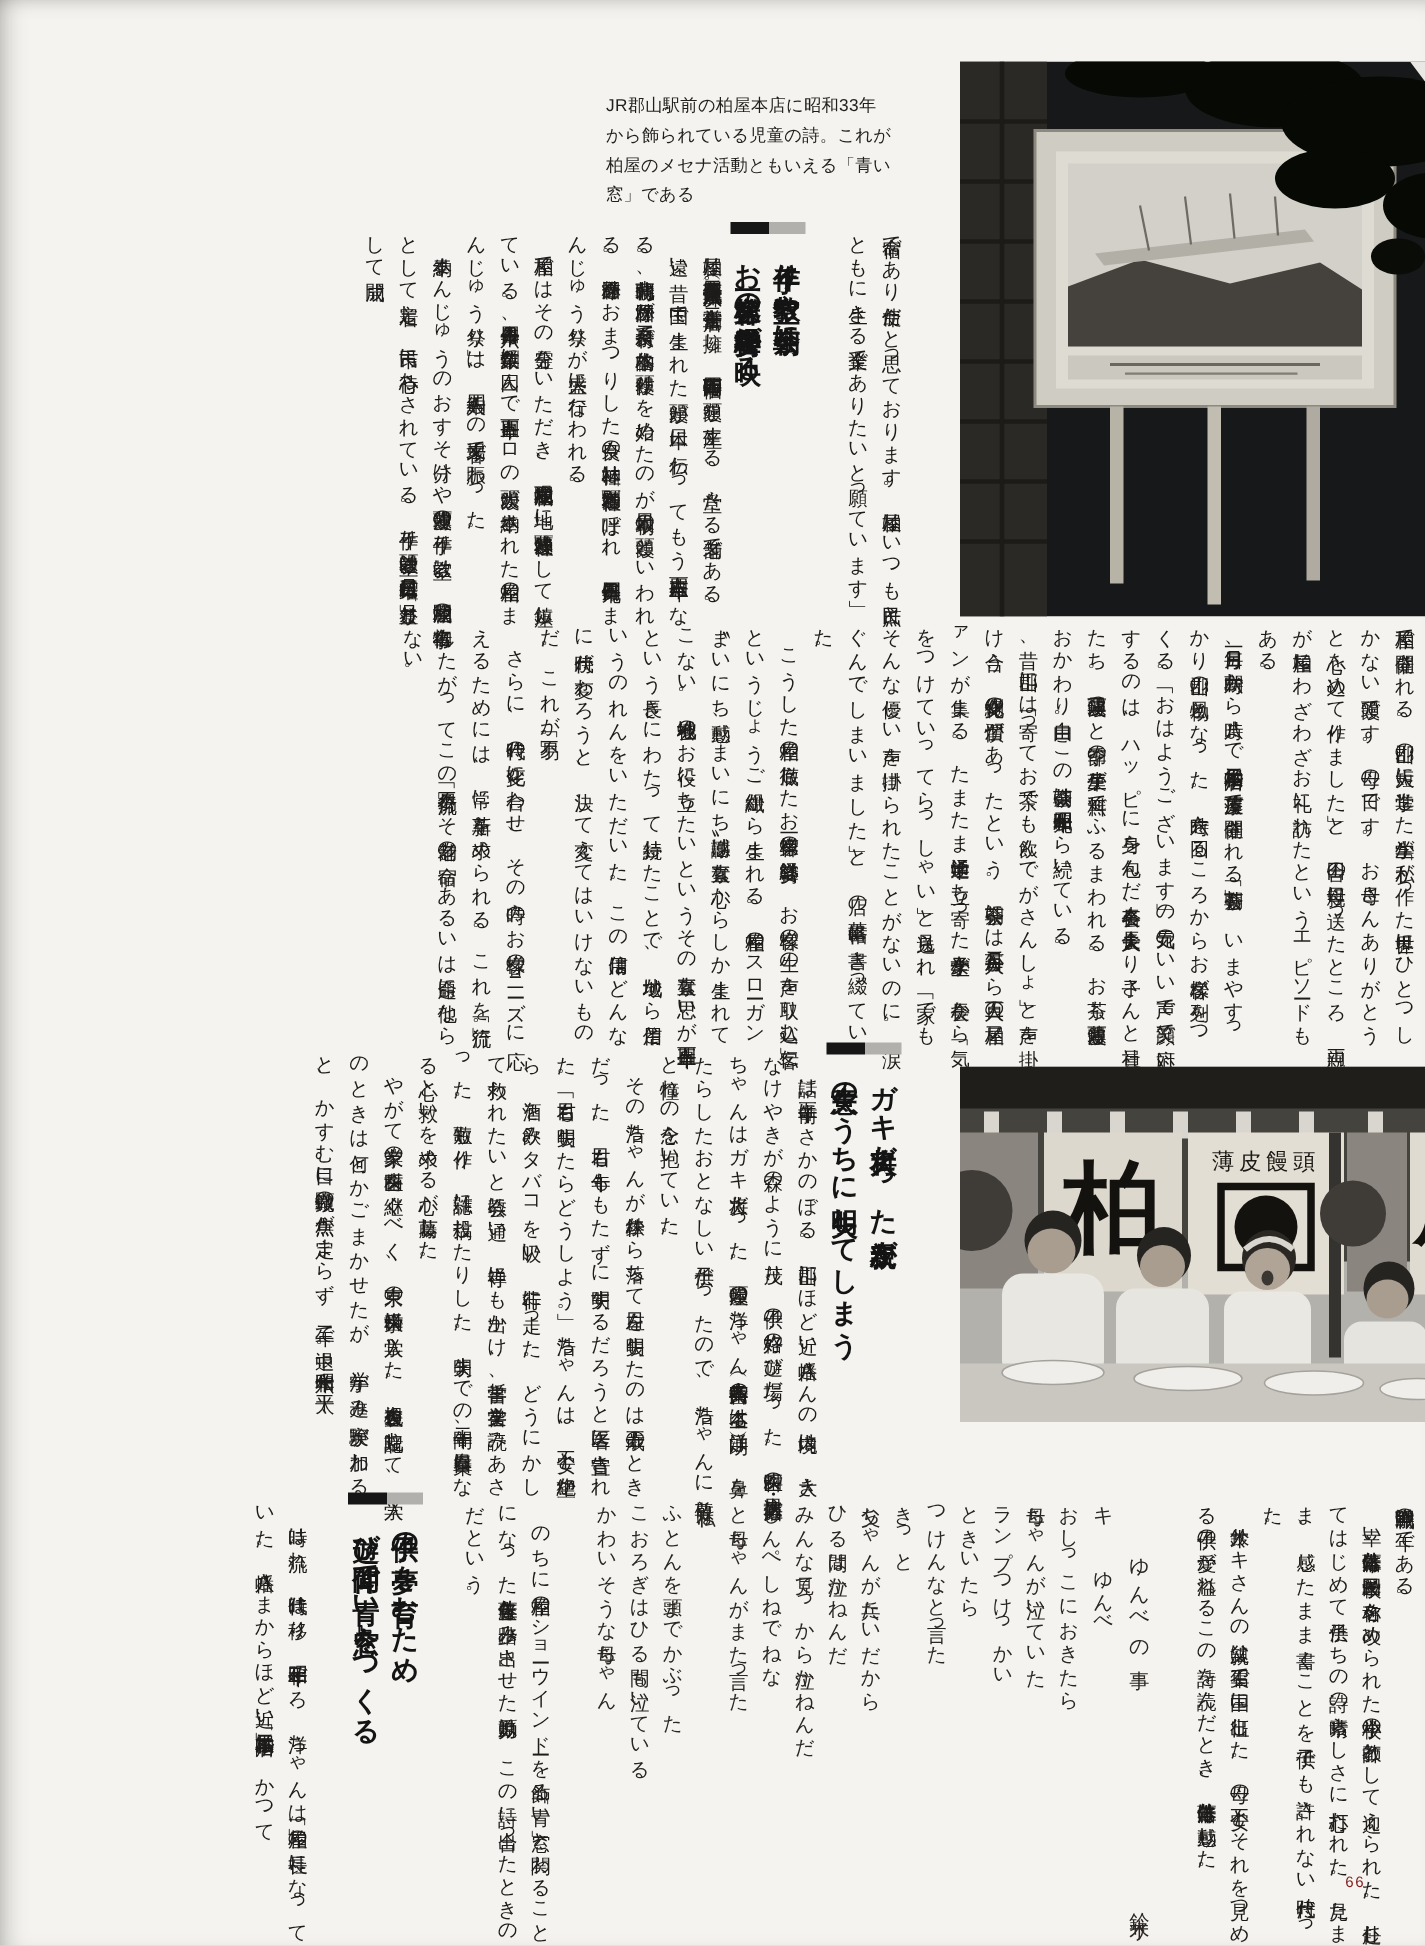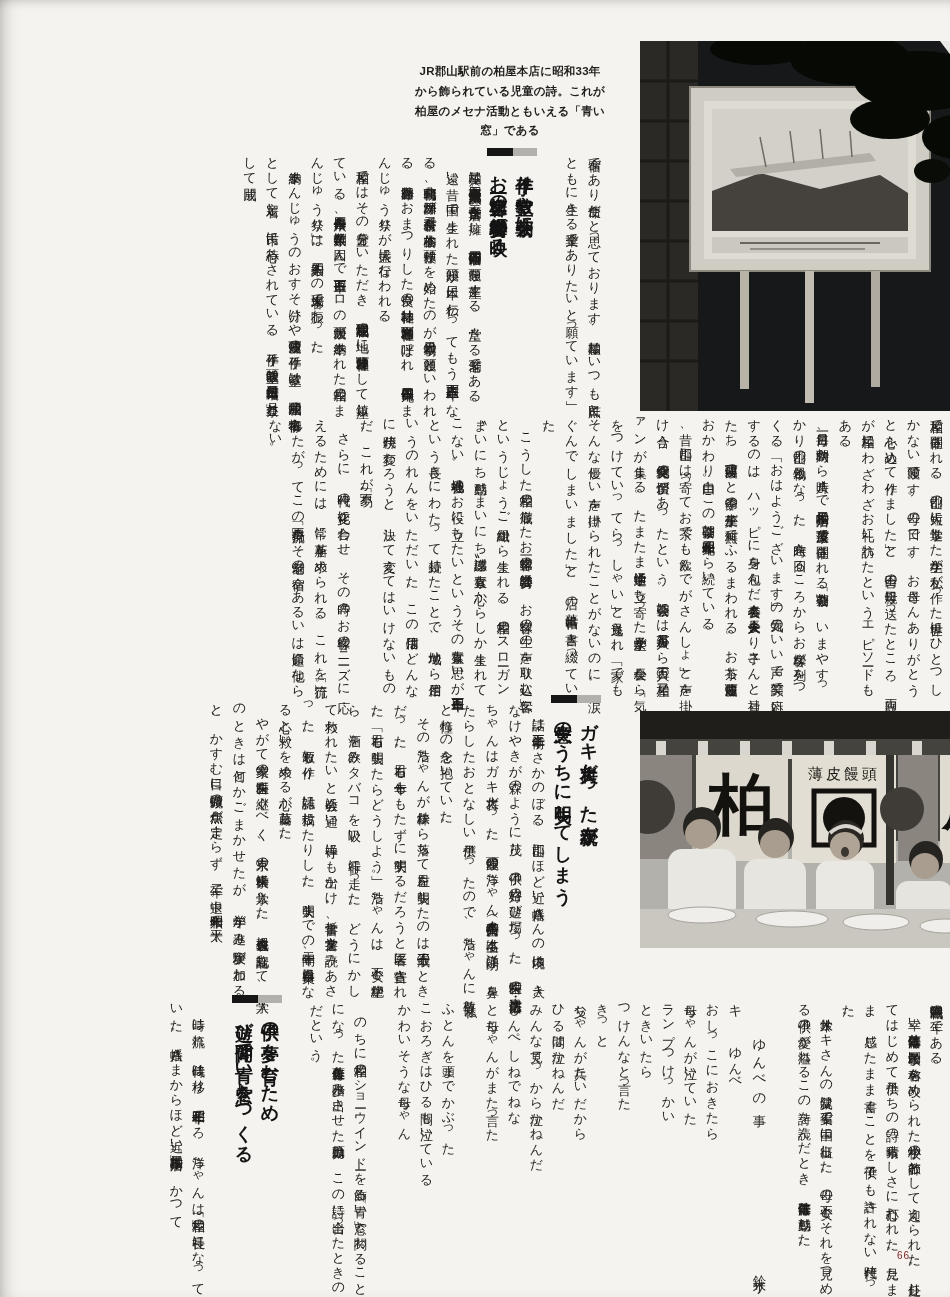--- a/index.html
+++ b/index.html
@@ -42,22 +42,22 @@
     display:inline-block;vertical-align:top;height:100%;
     white-space:normal;writing-mode:vertical-rl;
     font-family:"Liberation Serif",serif;color:#2a2723;
   }
   .poem-title{font-size:13.5px;line-height:22px;padding-top:34px;letter-spacing:1px;}
   .poem-author{font-size:13.5px;line-height:24px;padding-top:158px;margin-left:8px;letter-spacing:2px;}
   .poem-lines{font-size:13px;line-height:21px;padding-top:26px;white-space:pre-wrap;letter-spacing:.5px;}
 
   
   .caption-top{
-    position:absolute;left:414px;top:62px;width:192px;
-    font-size:11.5px;font-weight:bold;line-height:1.72;letter-spacing:.2px;color:#201f1d;text-align:center;
+    position:absolute;left:404px;top:62px;width:192px;
+    font-size:11.5px;font-weight:normal;line-height:1.72;letter-spacing:.2px;color:#201f1d;
   }
   .caption-mid{
     position:absolute;left:630px;top:940px;width:318px;
     font-size:10.5px;line-height:1.4;letter-spacing:.2px;color:#232220;
   }
   .page-number{
     position:absolute;right:40px;bottom:36px;
     font-size:10px;letter-spacing:1px;color:#7f1d1d;
   }
   

